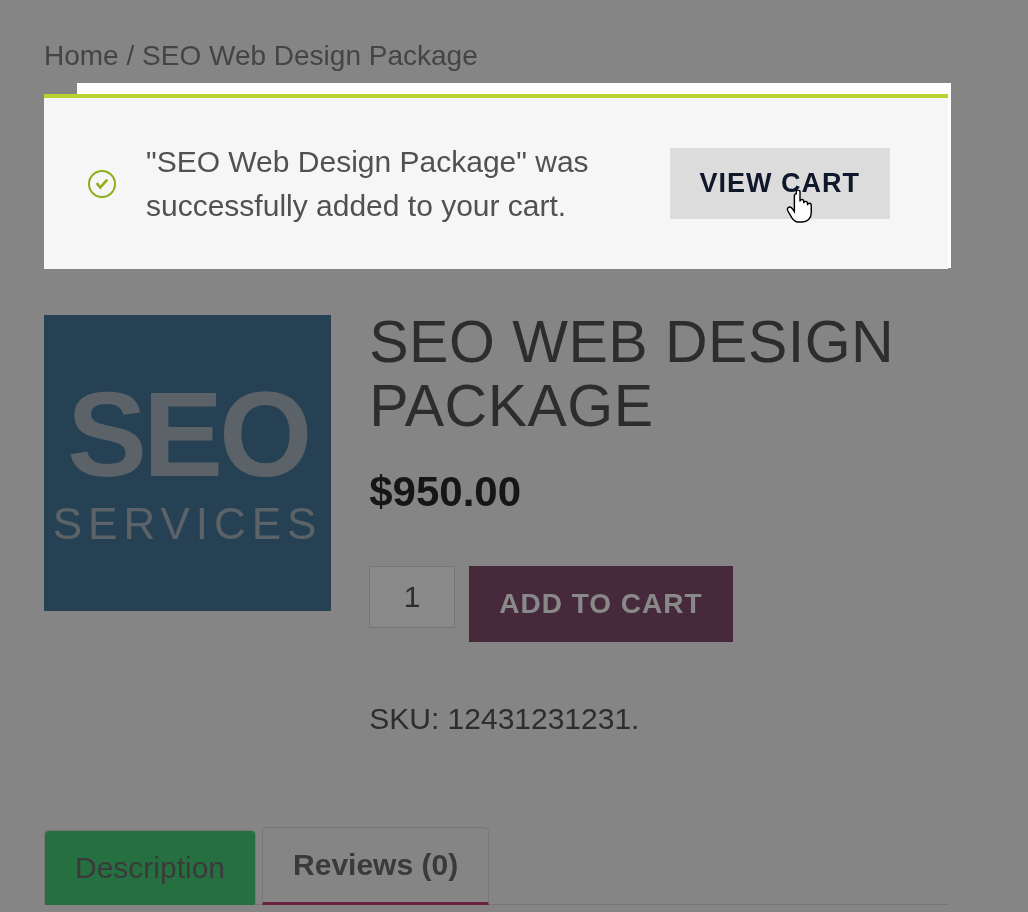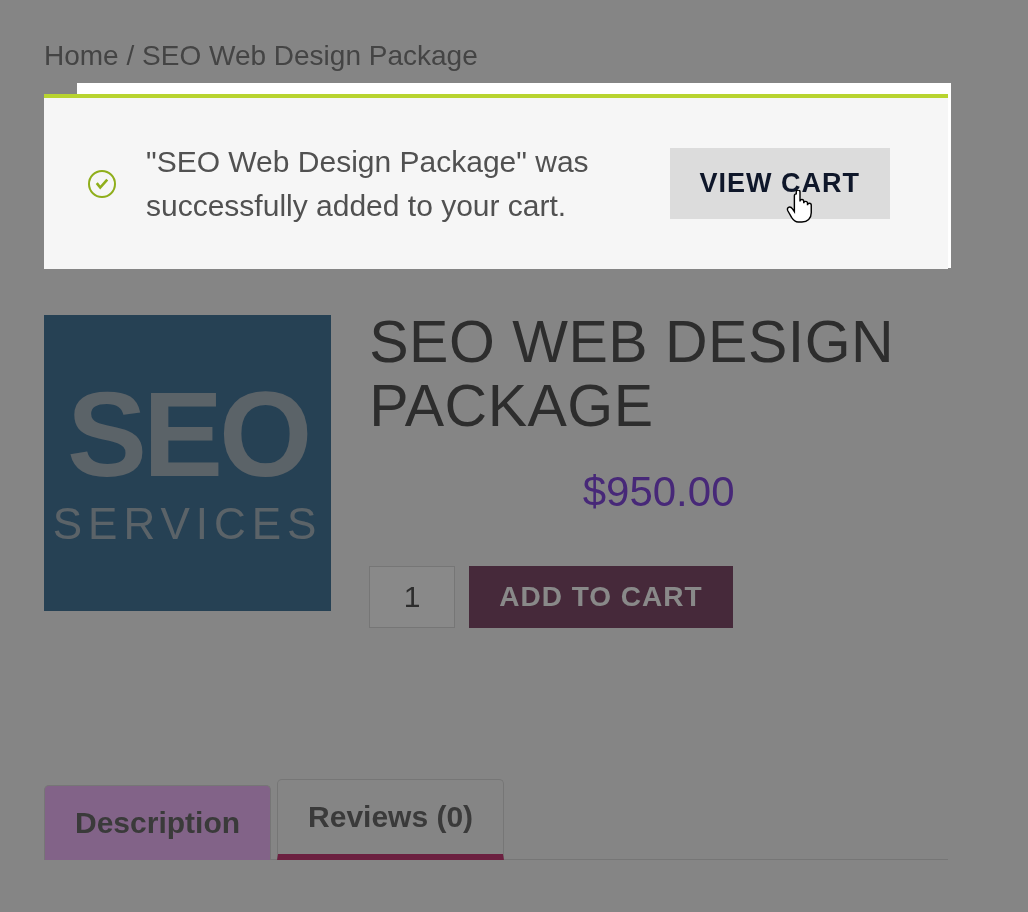--- a/index.html
+++ b/index.html
@@ -99,24 +99,23 @@
     font-size: 59px;
     font-weight: 300;
     letter-spacing: 0.5px;
     color: #333;
     line-height: 1.08;
     margin-top: -4px;
     margin-bottom: 30px;
   }
   .product-price {
     font-size: 42px;
-    color: #6d28d9;
-    font-weight: 400;
+    color: #000000;
+    font-weight: 700;
     margin-bottom: 50px;
-    text-align: center;
   }
   .cart-form {
     display: flex;
     gap: 14px;
     align-items: stretch;
     margin-bottom: 60px;
   }
   .qty-input {
     width: 86px;
     height: 62px;
@@ -127,50 +126,50 @@
     color: #333;
   }
   .add-to-cart-btn {
     background: #6a2c50;
     color: #fff;
     border: none;
     font-size: 28px;
     font-weight: 600;
     letter-spacing: 1px;
     padding: 0 30px;
-    height: 62px;
+    height: 76px;
     cursor: pointer;
   }
   .sku-line { font-size: 30px; color: #333; font-weight: 300; }
 
   
   .tabs {
     display: flex;
     align-items: flex-end;
     border-bottom: 1px solid #d5d5d5;
   }
   .tab {
     border: 1px solid #d5d5d5;
     border-bottom: none;
     padding: 20px 30px;
     font-size: 30px;
-    font-weight: 700;
+    font-weight: 400;
     color: #515151;
-    background: #f0abfc;
+    background: #22c55e;
     cursor: pointer;
     margin-right: 6px;
     position: relative;
     top: 1px;
     border-radius: 5px 5px 0 0;
   }
   .tab.inactive {
     background: #f6f6f6;
     font-weight: 600;
     color: #515151;
-    border-bottom: 6px solid #be185d;
+    border-bottom: 3px solid #be185d;
   }
   .notice-highlight {
     position: absolute;
     left: 77px;
     top: 83px;
     width: 874px;
     height: 185px;
     background: #fff;
     box-shadow: 0 0 0 9999px rgba(40,40,40,0.55);
     pointer-events: none;
@@ -222,20 +221,24 @@
 
     <div class="product-summary">
       <h1 class="product-title">SEO WEB DESIGN PACKAGE</h1>
       <div class="product-price">
         <span>$</span><span>950.00</span>
       </div>
       <form class="cart-form">
         <input type="text" class="qty-input" value="1" style="">
         <button type="button" class="add-to-cart-btn">ADD TO CART</button>
       </form>
+      <div class="sku-line">
+        <span>SKU:</span>
+        <span>12431231231</span><span>.</span>
+      </div>
     </div>
   </div>
 
   <div class="tabs">
     <div class="tab">Description</div>
     <div class="tab inactive">Reviews (0)</div>
   </div>
 
 </div>
 

